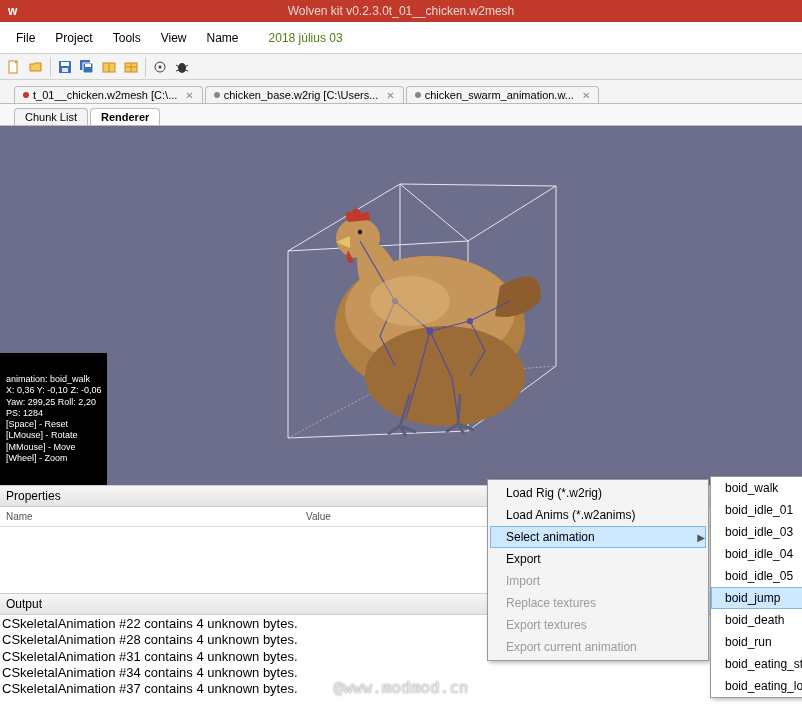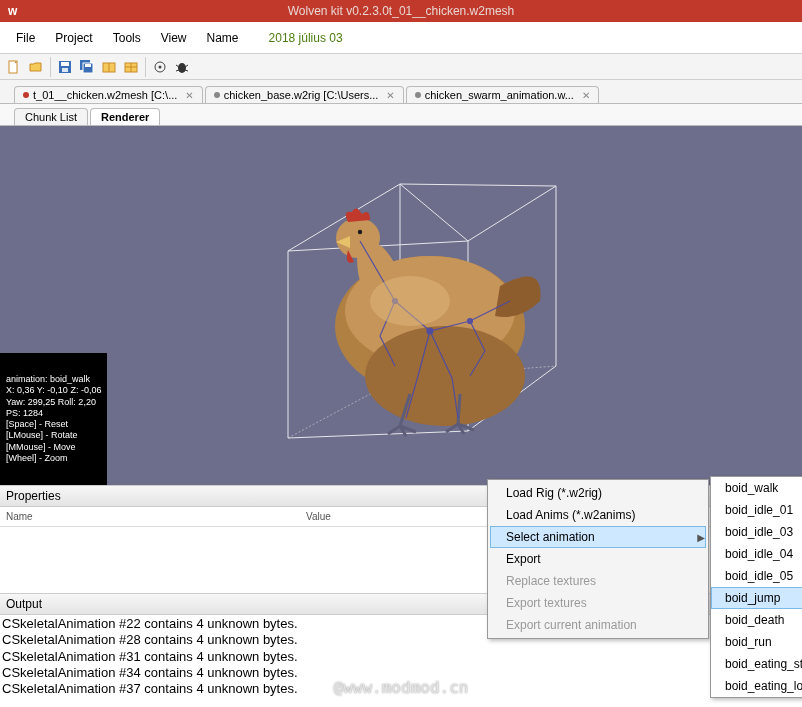--- a/index.html
+++ b/index.html
@@ -232,20 +232,23 @@
       <span>Load Anims (*.w2anims)</span>
     </div>
   <div class="ctx-item highlight">
       <span>Select animation</span>
       <span class="ctx-arrow">▶</span>
     </div>
   <div class="ctx-item">
       <span>Export</span>
     </div>
   <div class="ctx-item disabled">
+      <span>Import</span>
+    </div>
+  <div class="ctx-item disabled">
       <span>Replace textures</span>
     </div>
   <div class="ctx-item disabled">
       <span>Export textures</span>
     </div>
   <div class="ctx-item disabled">
       <span>Export current animation</span>
     </div>
 </div>
 

